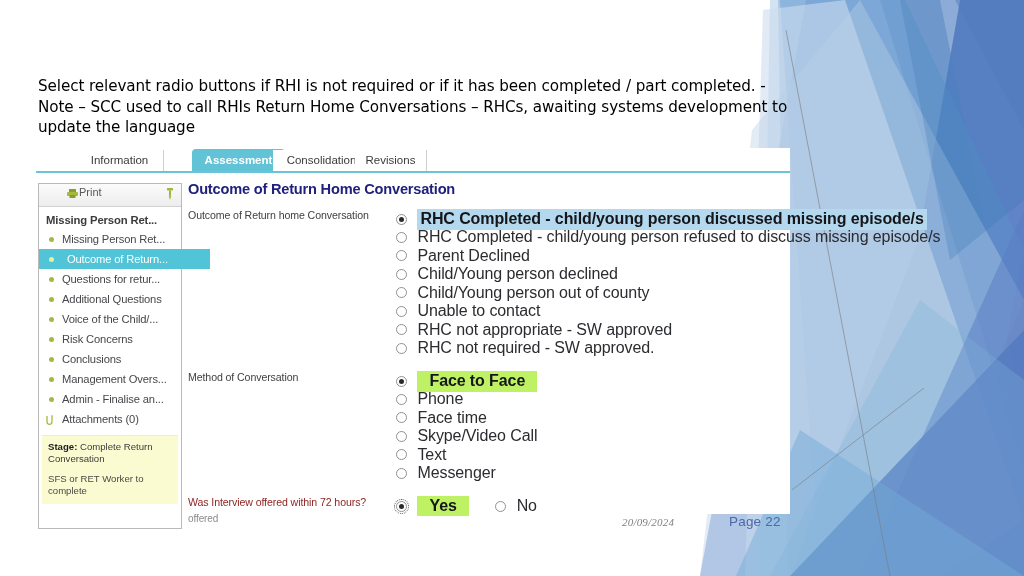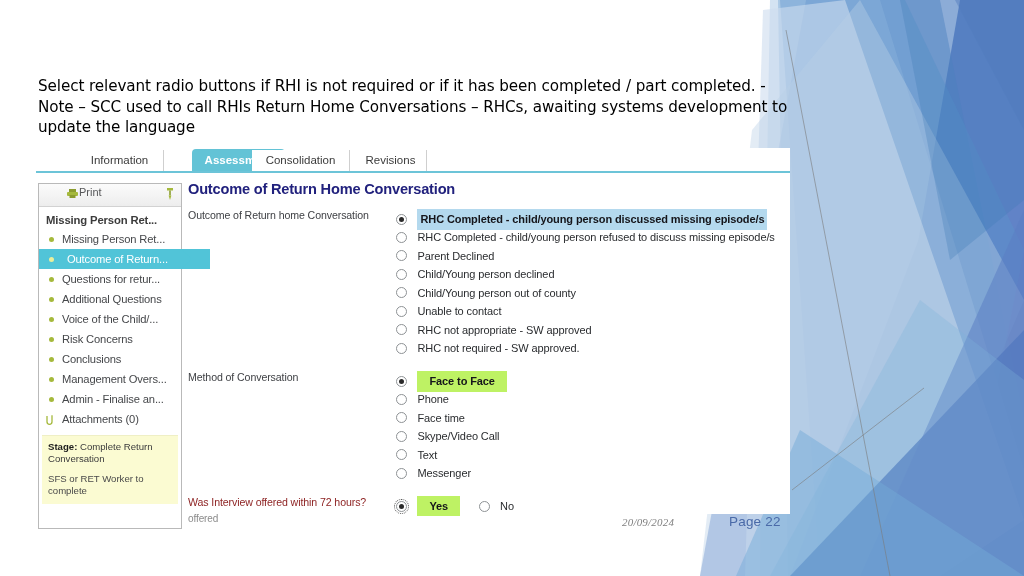--- a/index.html
+++ b/index.html
@@ -256,21 +256,21 @@
   .radio-row {
     position: relative;
     height: 18.5px;
     line-height: 18.5px;
     white-space: nowrap;
   }
   .radio-row.inline {
     display: inline-block;
     height: 18px;
     line-height: 18px;
-    margin-right: 14px;
+    margin-right: 22px;
   }
   .rb {
     display: inline-block;
     vertical-align: middle;
     width: 11px;
     height: 11px;
     border-radius: 50%;
     border: 1px solid #8e9295;
     background: #ffffff;
     box-sizing: border-box;
@@ -287,21 +287,21 @@
     border-radius: 50%;
     background: #2a2a2a;
   }
   .rb.focusring {
     outline: 1px dotted #555;
     outline-offset: 1px;
   }
   .rlabel {
     display: inline-block;
     vertical-align: middle;
-    font-size: 11px;
+    font-size: 16px;
     color: #2a2c2f;
     letter-spacing: -0.1px;
   }
   .rlabel.hl-blue {
     background: #b4d9ee;
     font-weight: bold;
     color: #15151a;
     padding: 1px 3px;
   }
   .rlabel.hl-cyan {
@@ -359,21 +359,21 @@
 </svg>
 
 <div id="slide-text">Select relevant radio buttons if RHI is not required or if it has been completed / part completed. - Note – SCC used to call RHIs Return Home Conversations – RHCs, awaiting systems development to update the language</div>
 
 <div id="app-shot">
 
   <div class="tabstrip">
     <div class="tsline"></div>
     <div class="tab" style="left:40px;width:88px;">Information</div>
     <div class="tab sel" style="left:128px;width:93px;">Assessment</div>
-    <div class="tab" style="left:216px;width:98px;">Consolidation</div>
+    <div class="tab" style="left:237px;width:98px;">Consolidation</div>
     <div class="tab" style="left:319px;width:72px;">Revisions</div>
   </div>
 
   <div class="frame">
 
     <div class="navpanel">
 
       <div class="nav-head">
         <svg class="printer-ic" viewBox="0 0 11 9">
           <rect x="2" y="0" width="7" height="3" fill="#8b9c2f"></rect>

